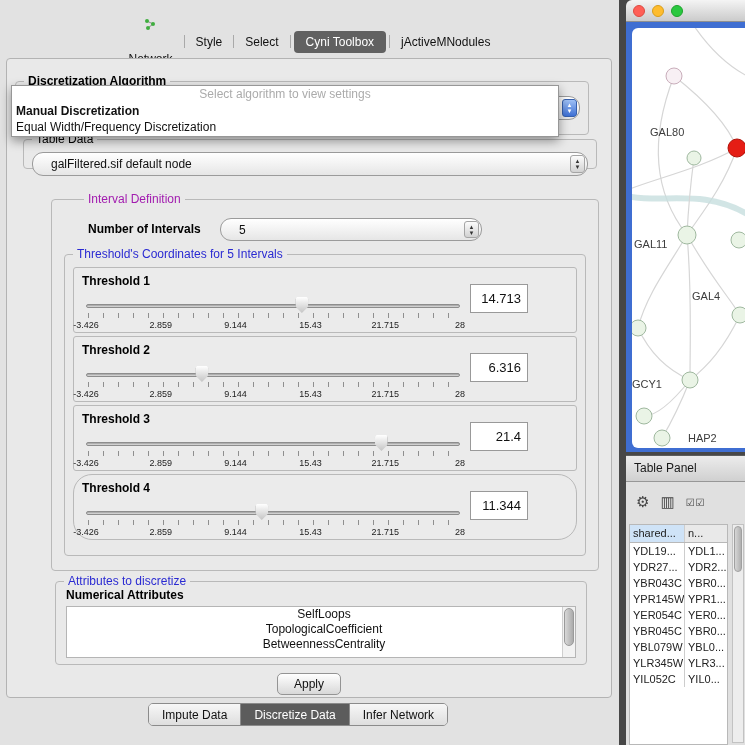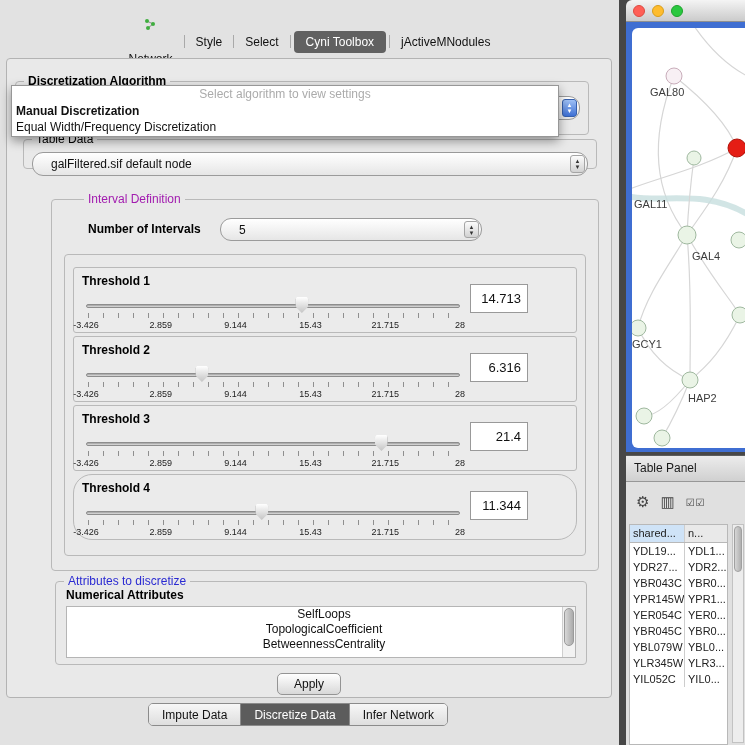--- a/index.html
+++ b/index.html
@@ -98,21 +98,21 @@
 
   .net-frame { position:absolute; left:626px; top:22px; width:119px; height:430px; background:#3f6ed2; }
   .net-canvas { position:absolute; left:6px; top:6px; width:113px; height:420px; background:#fff;
     border-radius:6px 0 0 6px; overflow:hidden; }
   .net-canvas svg { position:absolute; left:0; top:0; }
   .edge { stroke:#d6d6d6; fill:none; stroke-width:1.2; }
   .edge.thick { stroke:#c7dede; stroke-width:6; opacity:.8; }
   .nd { fill:#eaf4e6; stroke:#9fb89f; }
   .nd.pink { fill:#f8f0f4; stroke:#c9aebb; }
   .nd.red  { fill:#e51d15; stroke:#b01109; }
-  .nlabel { position:absolute; font-size:11px; color:#3c3c3c; white-space:nowrap; }
+  .nlabel { position:absolute; font-size:11px; color:#3c3c3c; white-space:nowrap;margin-top:40px; }
 
   .tp-bar { position:absolute; left:626px; top:455px; width:119px; height:27px;
     background:linear-gradient(#ececec,#d0d0d0); border-top:1px solid #5c5c5c;
     border-bottom:1px solid #979797; font-size:12px; line-height:25px; padding-left:8px; color:#1a1a1a; }
   .tp-win { position:absolute; left:626px; top:482px; width:119px; height:263px; background:#e0e0e0; }
   .tp-toolbar { position:absolute; left:10px; top:8px; display:flex; align-items:center; gap:11px; color:#444; }
   .ticon { font-size:15px; line-height:22px; }
   .ticon.small i { font-style:normal; font-size:10px; letter-spacing:1px; }
   .tp-table { position:absolute; left:3px; top:42px; width:99px; bottom:0; background:#fff;
     border:1px solid #b8b8b8; font-size:11px; color:#222; overflow:hidden; }
@@ -198,20 +198,21 @@
         <span class="noi-label">Number of Intervals</span>
         <div class="combo" style="left:168px; top:18px; width:262px; height:23px;">
           <span>5</span>
           <span class="stepper">
             <i>▲</i>
               <i>▼</i>
           </span>
         </div>
 
         <div class="group" style="left:12px; top:54px; width:522px; height:302px;">
+          <span class="legend blue">Threshold's Coordinates for 5 Intervals</span>
 
           <div class="thr-row" style="top:12px;">
             <span class="thr-label">Threshold 1</span>
             <div class="slider">
               <div class="track"></div>
               <div class="thumb" style="left: 57.7197%;"></div>
               <div class="ticks"></div>
               <div class="scale">
                 <span style="left:0%">-3.426</span>
                 <span style="left:20%">2.859</span>

